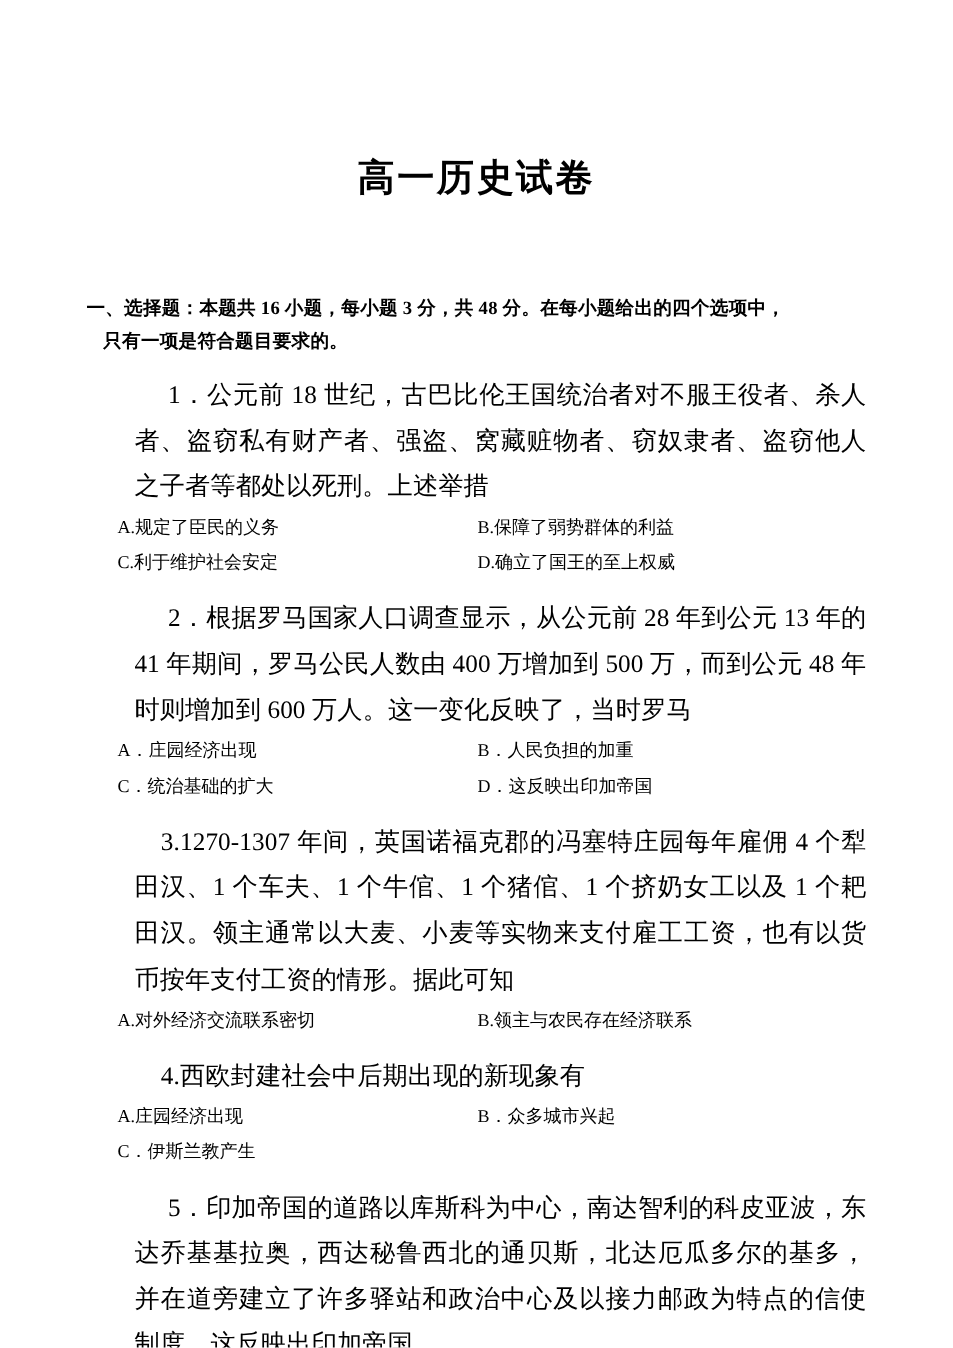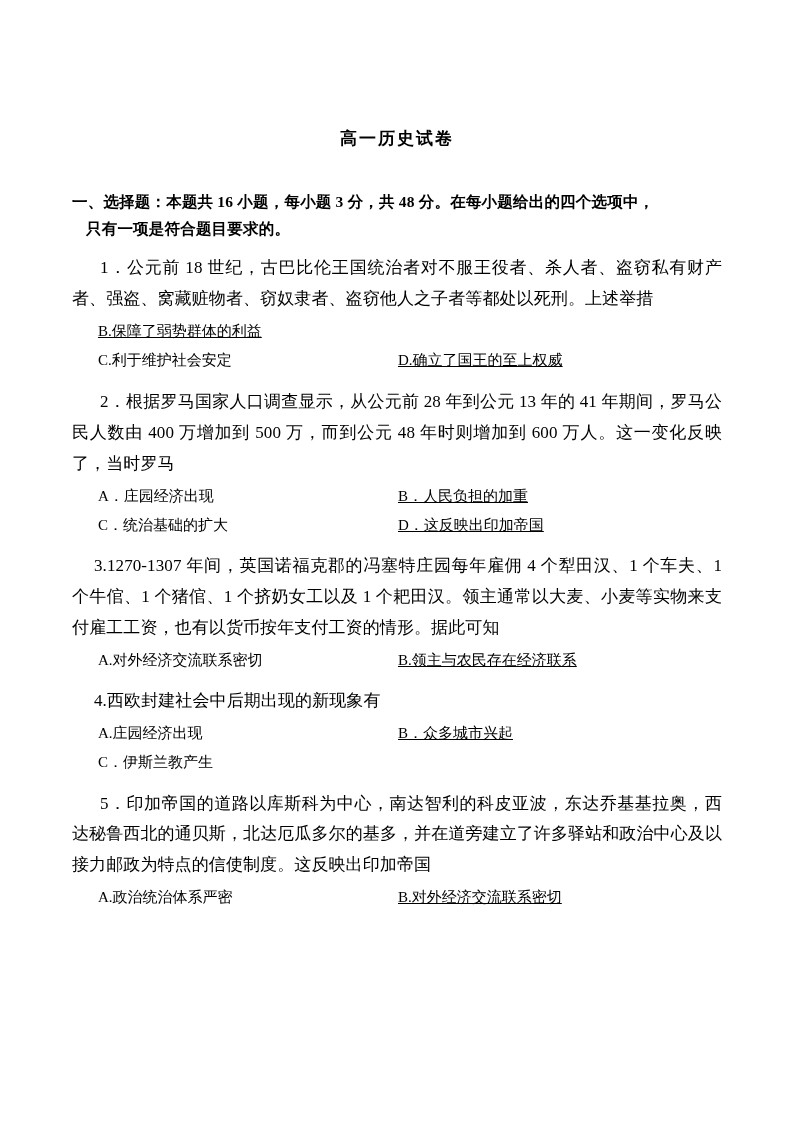--- a/index.html
+++ b/index.html
@@ -15,87 +15,88 @@
   }
   .page {
     position: relative;
     width: 794px;
     height: 1123px;
     box-sizing: border-box;
     padding: 0 72px;
   }
   .doc-title {
     text-align: center;
-    font-size: 17px;
+    font-size: 31px;
     font-weight: bold;
     letter-spacing: 2px;
     margin-top: 128px;
     margin-bottom: 0;
     line-height: 1.3;
   }
   .section-heading {
     font-size: 15.5px;
     font-weight: bold;
     line-height: 1.75;
-    margin-top: 38px;
+    margin-top: 76px;
     text-indent: 0;
     letter-spacing: 0.2px;
   }
   .section-heading .line2 {
     display: block;
     text-indent: 14px;
   }
   .q-block {
     margin-top: 11px;
   }
   .q-stem {
-    font-size: 17px;
+    font-size: 21px;
     line-height: 1.82;
     text-align: justify;
     text-justify: inter-ideograph;
     text-indent: 28px;
     letter-spacing: 0.1px;
+    margin-left: 40px;
   }
   .q-stem.indent-sm {
     text-indent: 22px;
   }
   .opts {
     margin-top: 2px;
   }
   .opt-row {
     display: flex;
     font-size: 15px;
     line-height: 1.95;
     padding-left: 26px;
   }
   .opt-a, .opt-c {
     width: 300px;
     flex: 0 0 300px;
   }
   .opt-b, .opt-d {
     flex: 1;
-    text-decoration: underline;
   }
 </style>
 </head>
 <body>
 
 <div class="page">
 
   <h1 class="doc-title">高一历史试卷</h1>
 
   <div class="section-heading">
     <span>一、选择题：本题共 16 小题，每小题 3 分，共 48 分。在每小题给出的四个选项中，</span>
     <span class="line2">只有一项是符合题目要求的。</span>
   </div>
 
   <div class="q-block">
     <div class="q-stem">1．公元前 18 世纪，古巴比伦王国统治者对不服王役者、杀人者、盗窃私有财产者、强盗、窝藏赃物者、窃奴隶者、盗窃他人之子者等都处以死刑。上述举措</div>
     <div class="opts">
       <div class="opt-row">
+        <span class="opt-a">A.规定了臣民的义务</span>
         <span class="opt-b">B.保障了弱势群体的利益</span>
       </div>
       <div class="opt-row">
         <span class="opt-c">C.利于维护社会安定</span>
         <span class="opt-d">D.确立了国王的至上权威</span>
       </div>
     </div>
   </div>
 
   <div class="q-block">

